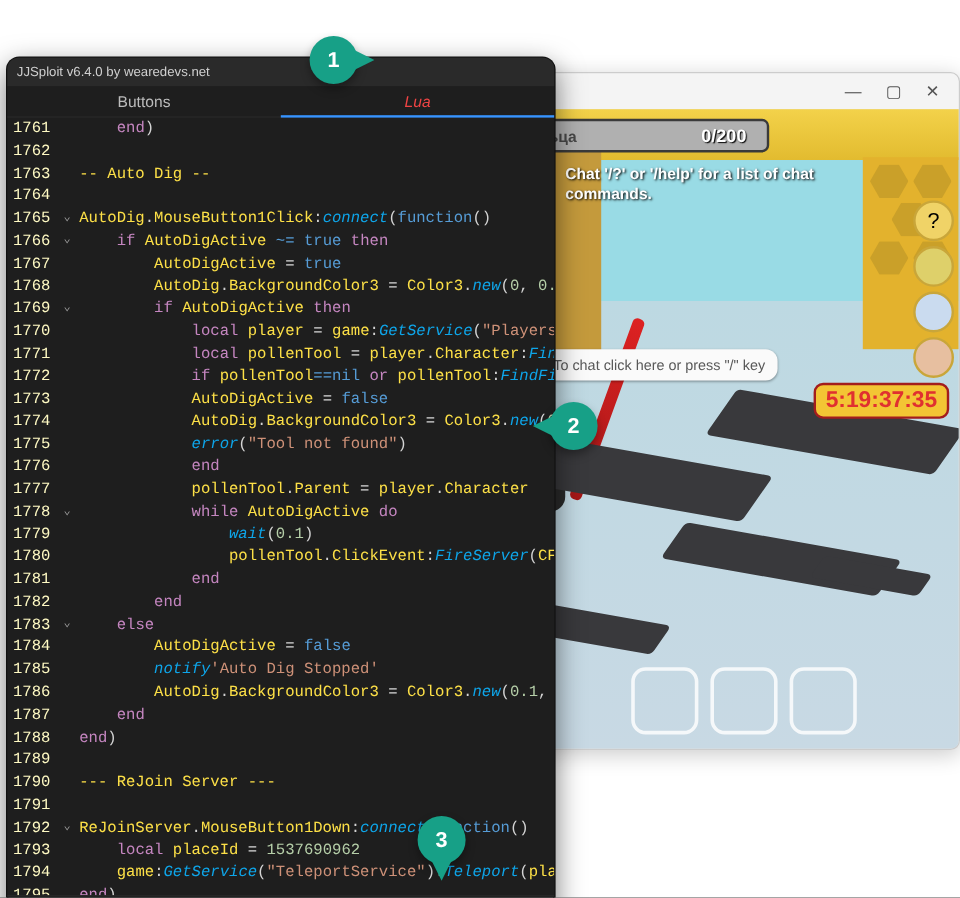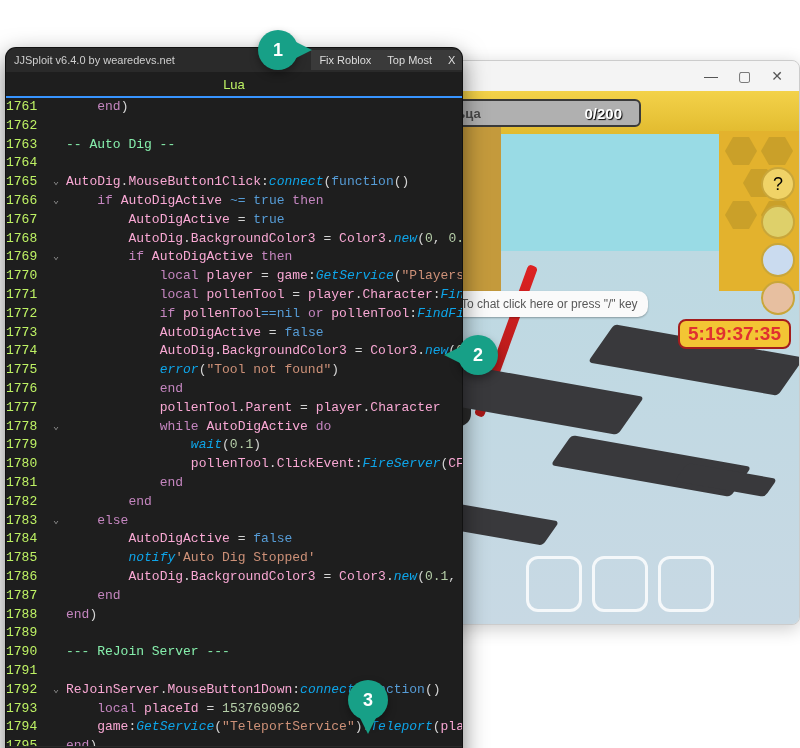--- a/index.html
+++ b/index.html
@@ -204,58 +204,60 @@
   }
   .ed-tab {
     flex: 1;
     display:flex; align-items:center; justify-content:center;
     font-size: 13px;
     border-bottom: 1px solid #2a2a2a;
     cursor: pointer;
   }
   .ed-tab.active {
     border-bottom: 2px solid #3794ff;
-    color: #bef264;
+    color: #ef4444;
+    font-style: italic;
   }
 
   .ed-code {
     flex: 1;
     overflow: hidden;
     font-family: Consolas, "Courier New", monospace;
     font-size: 13px;
     line-height: 18.8px;
     white-space: pre;
     position: relative;
   }
   .ed-scroll { position:absolute; inset:0; overflow:hidden; }
   .ed-line { display:flex; }
   .gut {
     width: 42px;
-    color: #bef264;
+    text-align: right;
+    color: #fef9c3;
     padding-right: 6px;
     flex: none;
     user-select: none;
   }
   .fold {
     width: 16px;
     flex:none;
     text-align:center;
     color:#9e9e9e;
     font-size: 10px;
   }
   .code { padding-left: 2px; }
 
   
   .kw  { color:#c586c0; }          
   .kw2 { color:#569cd6; }          
   .fn  { color:#0ea5e9;font-style:italic; }
-  .id  { color:#f9a8d4; }
+  .id  { color:#fde047; }
   .str { color:#ce9178; }
   .num { color:#b5cea8; }
-  .cm  { color:#86efac; }
+  .cm  { color:#fde047; }
   .pn  { color:#d4d4d4; }
 
   .ed-bottombar {
     height: 32px;
     background: #1e1e1e;
     border-top: 1px solid #2a2a2a;
     display:flex;
     justify-content:flex-end;
     align-items:center;
     gap:6px;
@@ -333,20 +335,21 @@
     <div class="plat" style="left:160px;top:250px;width:190px;height:38px"></div>
     <div class="plat" style="left:120px;top:360px;width:180px;height:30px"></div>
     <div class="plat" style="left:-10px;top:420px;width:120px;height:24px"></div>
     <div class="plat" style="left:240px;top:380px;width:90px;height:18px"></div>
 
     <div class="pollen-bar">
       <span class="label">льца</span>
       <span class="pollen-count">0/200</span>
     </div>
 
+    <div class="chat-hint">Chat '/?' or '/help' for a list of chat commands.</div>
 
     <div class="side-circle" style="top:76px">?</div>
     <div class="side-circle" style="top:114px;background:#ded06a"></div>
     <div class="side-circle" style="top:152px;background:#cadbef"></div>
     <div class="side-circle" style="top:190px;background:#e7bfa0"></div>
 
     <div class="chat-input-bubble">To chat click here or press "/" key</div>
 
     <div class="timer-badge">5:19:37:35</div>
 
@@ -354,27 +357,23 @@
       <div class="slot"></div>
       <div class="slot"></div>
       <div class="slot"></div>
     </div>
   </div>
 </div>
 
 <div class="editor-window">
   <div class="ed-titlebar">
     <span class="ed-title">JJSploit v6.4.0 by wearedevs.net</span>
-    <div class="ed-toolbtns">
-      <button class="ed-toolbtn">Fix Roblox</button>
-      <button class="ed-toolbtn">Top Most</button>
-      <button class="ed-toolbtn ed-close">X</button>
-    </div>
   </div>
   <div class="ed-tabs">
+    <div class="ed-tab">Buttons</div>
     <div class="ed-tab active">Lua</div>
   </div>
 
   <div class="ed-code">
     <div class="ed-scroll" id="codearea"><div class="ed-line"><span class="gut">1761</span><span class="fold"></span><span class="code">    <span class="kw">end</span><span class="pn">)</span></span></div><div class="ed-line"><span class="gut">1762</span><span class="fold"></span><span class="code"></span></div><div class="ed-line"><span class="gut">1763</span><span class="fold"></span><span class="code"><span class="cm">-- Auto Dig --</span></span></div><div class="ed-line"><span class="gut">1764</span><span class="fold"></span><span class="code"></span></div><div class="ed-line"><span class="gut">1765</span><span class="fold">⌄</span><span class="code"><span class="id">AutoDig</span><span class="pn">.</span><span class="id">MouseButton1Click</span><span class="pn">:</span><span class="fn">connect</span><span class="pn">(</span><span class="kw2">function</span><span class="pn">()</span></span></div><div class="ed-line"><span class="gut">1766</span><span class="fold">⌄</span><span class="code">    <span class="kw">if</span> <span class="id">AutoDigActive</span> <span class="kw2">~=</span> <span class="kw2">true</span> <span class="kw">then</span></span></div><div class="ed-line"><span class="gut">1767</span><span class="fold"></span><span class="code">        <span class="id">AutoDigActive</span> <span class="pn">=</span> <span class="kw2">true</span></span></div><div class="ed-line"><span class="gut">1768</span><span class="fold"></span><span class="code">        <span class="id">AutoDig</span><span class="pn">.</span><span class="id">BackgroundColor3</span> <span class="pn">=</span> <span class="id">Color3</span><span class="pn">.</span><span class="fn">new</span><span class="pn">(</span><span class="num">0</span><span class="pn">, </span><span class="num">0.5</span></span></div><div class="ed-line"><span class="gut">1769</span><span class="fold">⌄</span><span class="code">        <span class="kw">if</span> <span class="id">AutoDigActive</span> <span class="kw">then</span></span></div><div class="ed-line"><span class="gut">1770</span><span class="fold"></span><span class="code">            <span class="kw">local</span> <span class="id">player</span> <span class="pn">=</span> <span class="id">game</span><span class="pn">:</span><span class="fn">GetService</span><span class="pn">(</span><span class="str">"Players"</span></span></div><div class="ed-line"><span class="gut">1771</span><span class="fold"></span><span class="code">            <span class="kw">local</span> <span class="id">pollenTool</span> <span class="pn">=</span> <span class="id">player</span><span class="pn">.</span><span class="id">Character</span><span class="pn">:</span><span class="fn">FindFirst</span></span></div><div class="ed-line"><span class="gut">1772</span><span class="fold"></span><span class="code">            <span class="kw">if</span> <span class="id">pollenTool</span><span class="kw2">==nil</span> <span class="kw">or</span> <span class="id">pollenTool</span><span class="pn">:</span><span class="fn">FindFirstCh</span></span></div><div class="ed-line"><span class="gut">1773</span><span class="fold"></span><span class="code">            <span class="id">AutoDigActive</span> <span class="pn">=</span> <span class="kw2">false</span></span></div><div class="ed-line"><span class="gut">1774</span><span class="fold"></span><span class="code">            <span class="id">AutoDig</span><span class="pn">.</span><span class="id">BackgroundColor3</span> <span class="pn">=</span> <span class="id">Color3</span><span class="pn">.</span><span class="fn">new</span><span class="pn">(</span><span class="num">0.1</span></span></div><div class="ed-line"><span class="gut">1775</span><span class="fold"></span><span class="code">            <span class="fn">error</span><span class="pn">(</span><span class="str">"Tool not found"</span><span class="pn">)</span></span></div><div class="ed-line"><span class="gut">1776</span><span class="fold"></span><span class="code">            <span class="kw">end</span></span></div><div class="ed-line"><span class="gut">1777</span><span class="fold"></span><span class="code">            <span class="id">pollenTool</span><span class="pn">.</span><span class="id">Parent</span> <span class="pn">=</span> <span class="id">player</span><span class="pn">.</span><span class="id">Character</span></span></div><div class="ed-line"><span class="gut">1778</span><span class="fold">⌄</span><span class="code">            <span class="kw">while</span> <span class="id">AutoDigActive</span> <span class="kw">do</span></span></div><div class="ed-line"><span class="gut">1779</span><span class="fold"></span><span class="code">                <span class="fn">wait</span><span class="pn">(</span><span class="num">0.1</span><span class="pn">)</span></span></div><div class="ed-line"><span class="gut">1780</span><span class="fold"></span><span class="code">                <span class="id">pollenTool</span><span class="pn">.</span><span class="id">ClickEvent</span><span class="pn">:</span><span class="fn">FireServer</span><span class="pn">(</span><span class="id">CFrame</span></span></div><div class="ed-line"><span class="gut">1781</span><span class="fold"></span><span class="code">            <span class="kw">end</span></span></div><div class="ed-line"><span class="gut">1782</span><span class="fold"></span><span class="code">        <span class="kw">end</span></span></div><div class="ed-line"><span class="gut">1783</span><span class="fold">⌄</span><span class="code">    <span class="kw">else</span></span></div><div class="ed-line"><span class="gut">1784</span><span class="fold"></span><span class="code">        <span class="id">AutoDigActive</span> <span class="pn">=</span> <span class="kw2">false</span></span></div><div class="ed-line"><span class="gut">1785</span><span class="fold"></span><span class="code">        <span class="fn">notify</span><span class="str">'Auto Dig Stopped'</span></span></div><div class="ed-line"><span class="gut">1786</span><span class="fold"></span><span class="code">        <span class="id">AutoDig</span><span class="pn">.</span><span class="id">BackgroundColor3</span> <span class="pn">=</span> <span class="id">Color3</span><span class="pn">.</span><span class="fn">new</span><span class="pn">(</span><span class="num">0.1</span><span class="pn">, </span></span></div><div class="ed-line"><span class="gut">1787</span><span class="fold"></span><span class="code">    <span class="kw">end</span></span></div><div class="ed-line"><span class="gut">1788</span><span class="fold"></span><span class="code"><span class="kw">end</span><span class="pn">)</span></span></div><div class="ed-line"><span class="gut">1789</span><span class="fold"></span><span class="code"></span></div><div class="ed-line"><span class="gut">1790</span><span class="fold"></span><span class="code"><span class="cm">--- ReJoin Server ---</span></span></div><div class="ed-line"><span class="gut">1791</span><span class="fold"></span><span class="code"></span></div><div class="ed-line"><span class="gut">1792</span><span class="fold">⌄</span><span class="code"><span class="id">ReJoinServer</span><span class="pn">.</span><span class="id">MouseButton1Down</span><span class="pn">:</span><span class="fn">connect</span><span class="pn">(</span><span class="kw2">function</span><span class="pn">()</span></span></div><div class="ed-line"><span class="gut">1793</span><span class="fold"></span><span class="code">    <span class="kw">local</span> <span class="id">placeId</span> <span class="pn">=</span> <span class="num">1537690962</span></span></div><div class="ed-line"><span class="gut">1794</span><span class="fold"></span><span class="code">    <span class="id">game</span><span class="pn">:</span><span class="fn">GetService</span><span class="pn">(</span><span class="str">"TeleportService"</span><span class="pn">):</span><span class="fn">Teleport</span><span class="pn">(</span><span class="id">placeId</span></span></div><div class="ed-line"><span class="gut">1795</span><span class="fold"></span><span class="code"><span class="kw">end</span><span class="pn">)</span></span></div></div>
   </div>
 
   <div class="ed-bottombar">
     <button>Open File</button>
     <button>Roblox</button>

